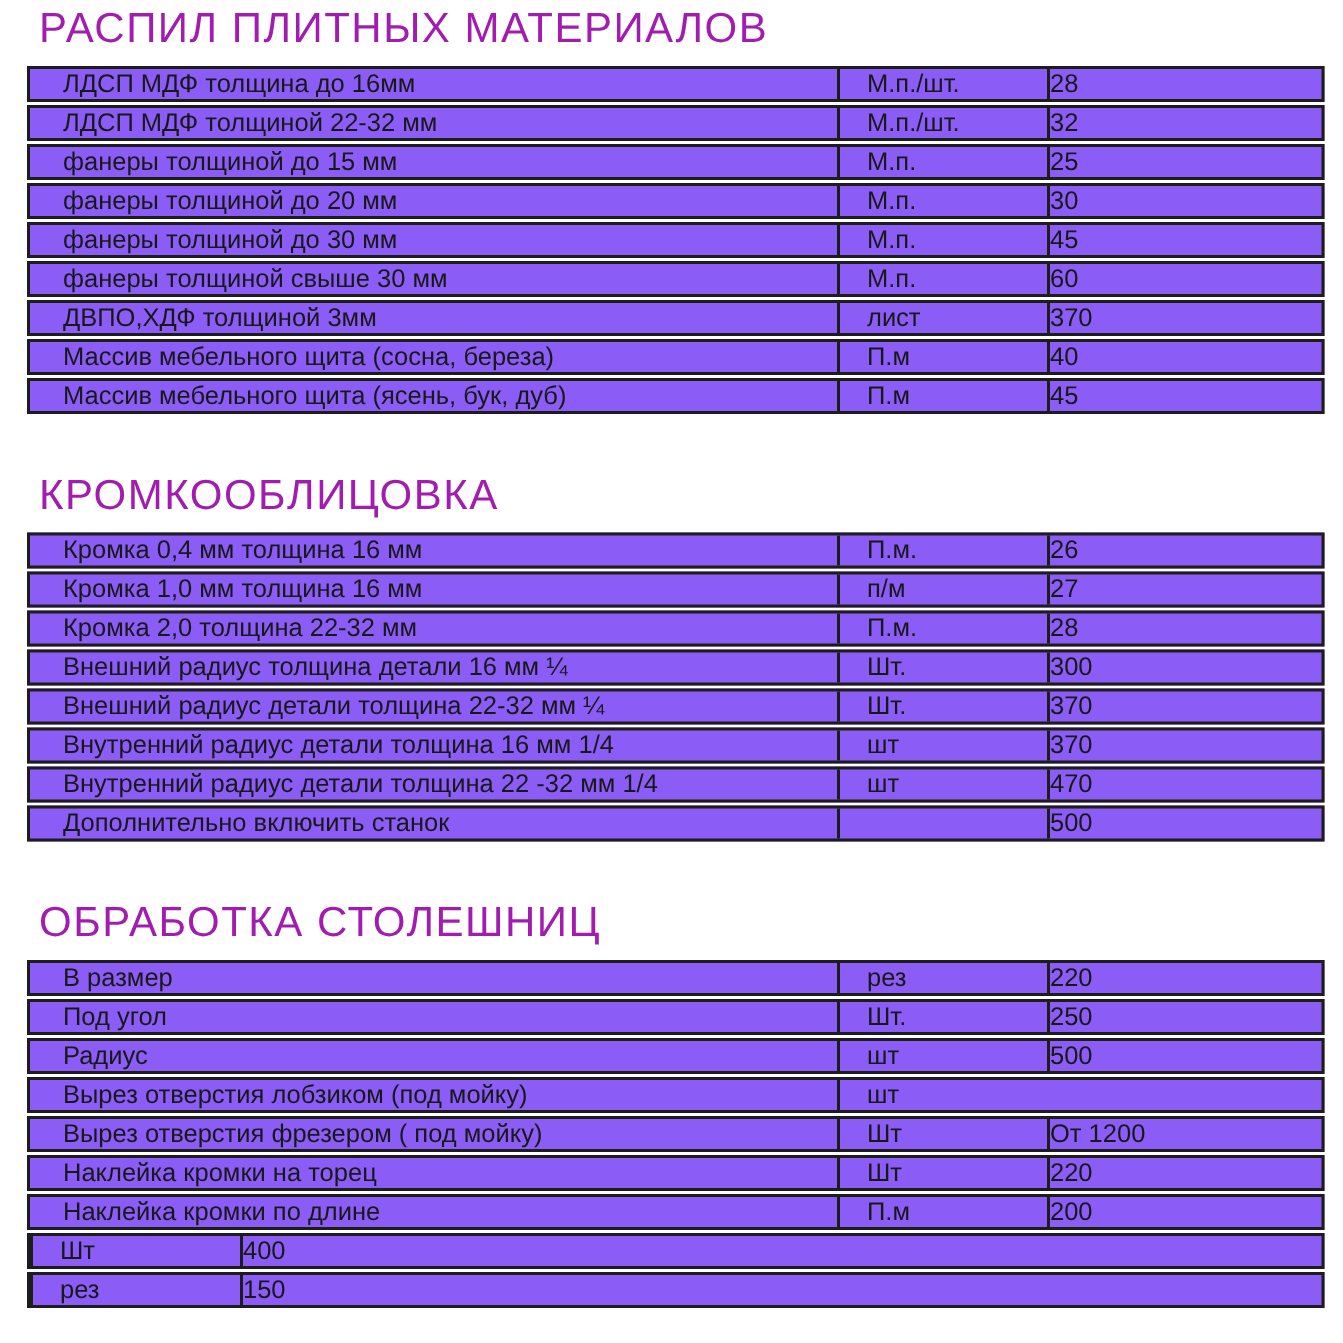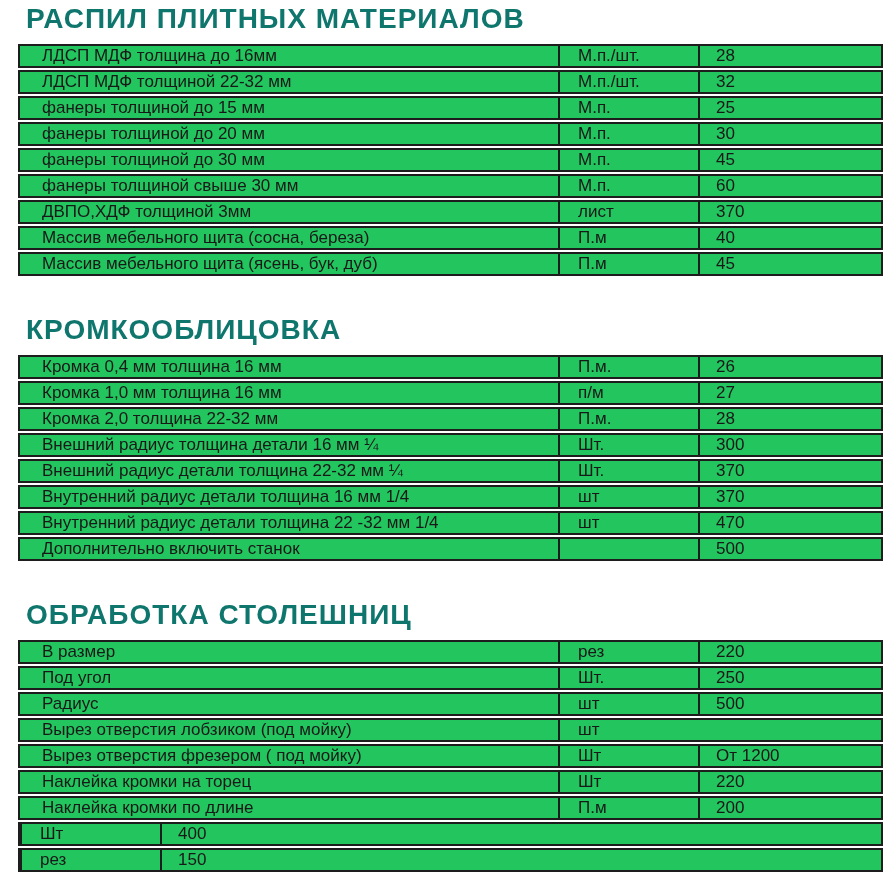--- a/index.html
+++ b/index.html
@@ -16,40 +16,40 @@
   }
   .doc {
     padding: 2px 12px 0 18px;
     box-sizing: border-box;
   }
   .price-section {
     margin: 0;
   }
   .section-title {
     font-size: 28px;
-    font-weight: 700;
-    color: #0f766e;
+    font-weight: 400;
+    color: #a21caf;
     letter-spacing: 1px;
     line-height: 34px;
     margin: 0 0 8px 8px;
   }
   .price-section + .price-section .section-title {
     margin-top: 37px;
   }
   .price-table {
     width: 865px;
   }
   .table-row {
     display: flex;
     align-items: stretch;
     box-sizing: border-box;
     height: 24px;
     border: 2px solid #1d1d1d;
     margin-bottom: 2px;
-    background: #22c55e;
+    background: #8b5cf6;
     font-size: 17px;
     line-height: 20px;
   }
   .cell {
     box-sizing: border-box;
     display: flex;
     align-items: center;
     white-space: nowrap;
     overflow: hidden;
   }
@@ -58,21 +58,20 @@
     padding-left: 22px;
   }
   .cell.unit {
     flex: 0 0 140px;
     border-left: 2px solid #1d1d1d;
     padding-left: 18px;
   }
   .cell.price {
     flex: 1 1 auto;
     border-left: 2px solid #1d1d1d;
-    padding-left: 16px;
   }
 </style>
 </head>
 <body>
 
 <div class="doc">
 
   <section class="price-section">
     <h2 class="section-title">РАСПИЛ ПЛИТНЫХ МАТЕРИАЛОВ</h2>
     <div class="price-table">

